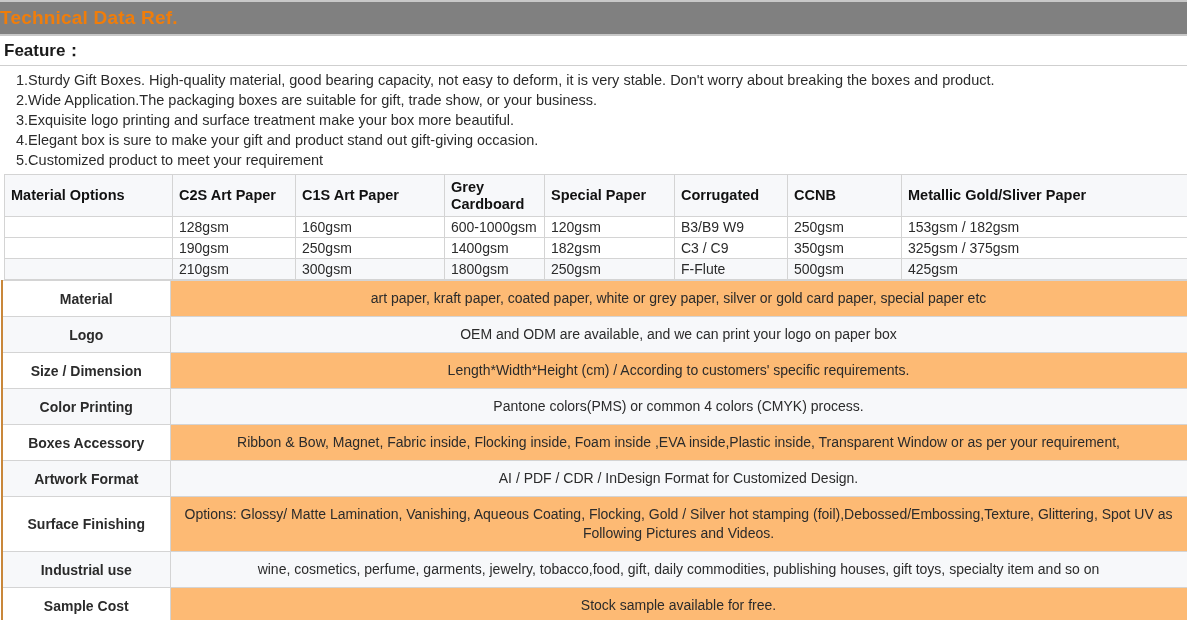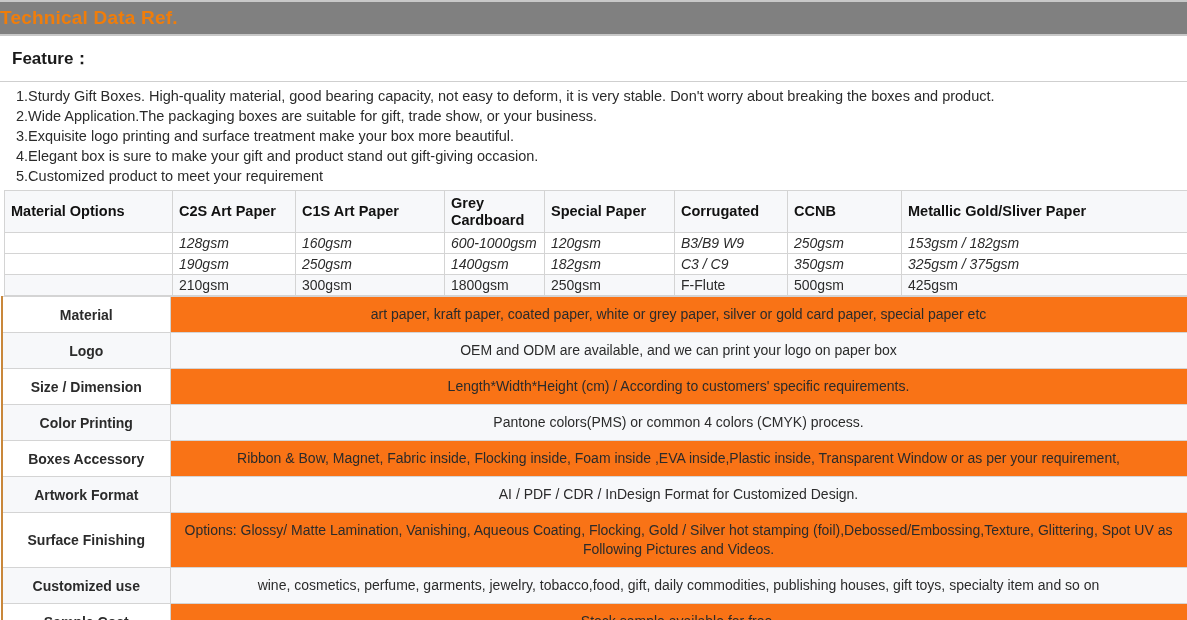--- a/index.html
+++ b/index.html
@@ -35,24 +35,24 @@
   }
   .title-text {
     color: #f07d0a;
     font-size: 19px;
     font-weight: bold;
     letter-spacing: 0.2px;
   }
 
   
   .feature-head {
-    height: 46px;
+    height: 30px;
     display: flex;
     align-items: center;
-    padding-left: 12px;
+    padding-left: 4px;
     border-bottom: 1px solid #cfcfcf;
     box-sizing: border-box;
   }
   .feature-head-text {
     font-size: 17px;
     font-weight: bold;
     color: #1a1a1a;
   }
 
   
@@ -99,21 +99,20 @@
     line-height: 17px;
   }
   table.spec-table td {
     height: 20px;
   }
   tr.row-alt td {
     background: #f7f8fa;
   }
   tr.row-plain td {
     background: #ffffff;
-    font-style: italic;
   }
 
   
   table.detail-table {
     border-collapse: collapse;
     width: 1185px;
     margin-left: 1px;
     table-layout: fixed;
     border-left: 2px solid #c9873a;
   }
@@ -127,21 +126,21 @@
     text-align: center;
   }
   td.label-cell {
     font-weight: bold;
     color: #111;
     background: #ffffff;
     font-size: 14.5px;
   }
   tr.alt td.label-cell { background: #f7f8fa; }
   tr.alt td.value-cell { background: #f7f8fa; }
-  td.value-cell { background: #f97316; line-height: 19px; }
+  td.value-cell { background: #fdba74; line-height: 19px; }
 </style>
 </head>
 <body>
 
 <div class="page">
 
   <div class="title-bar">
     <span class="title-text">Technical Data Ref.</span>
   </div>
 
@@ -242,21 +241,21 @@
       </tr>
       <tr class="alt">
         <td class="label-cell">Artwork Format</td>
         <td class="value-cell">AI / PDF / CDR / InDesign Format for Customized Design.</td>
       </tr>
       <tr>
         <td class="label-cell">Surface Finishing</td>
         <td class="value-cell">Options: Glossy/ Matte Lamination, Vanishing, Aqueous Coating, Flocking, Gold / Silver hot stamping (foil),Debossed/Embossing,Texture, Glittering, Spot UV as Following Pictures and Videos.</td>
       </tr>
       <tr class="alt">
-        <td class="label-cell">Customized use</td>
+        <td class="label-cell">Industrial use</td>
         <td class="value-cell">wine, cosmetics, perfume, garments, jewelry, tobacco,food, gift, daily commodities, publishing houses, gift toys, specialty item and so on</td>
       </tr>
       <tr>
         <td class="label-cell">Sample Cost</td>
         <td class="value-cell">Stock sample available for free.</td>
       </tr>
     </tbody>
   </table>
 
 </div>

